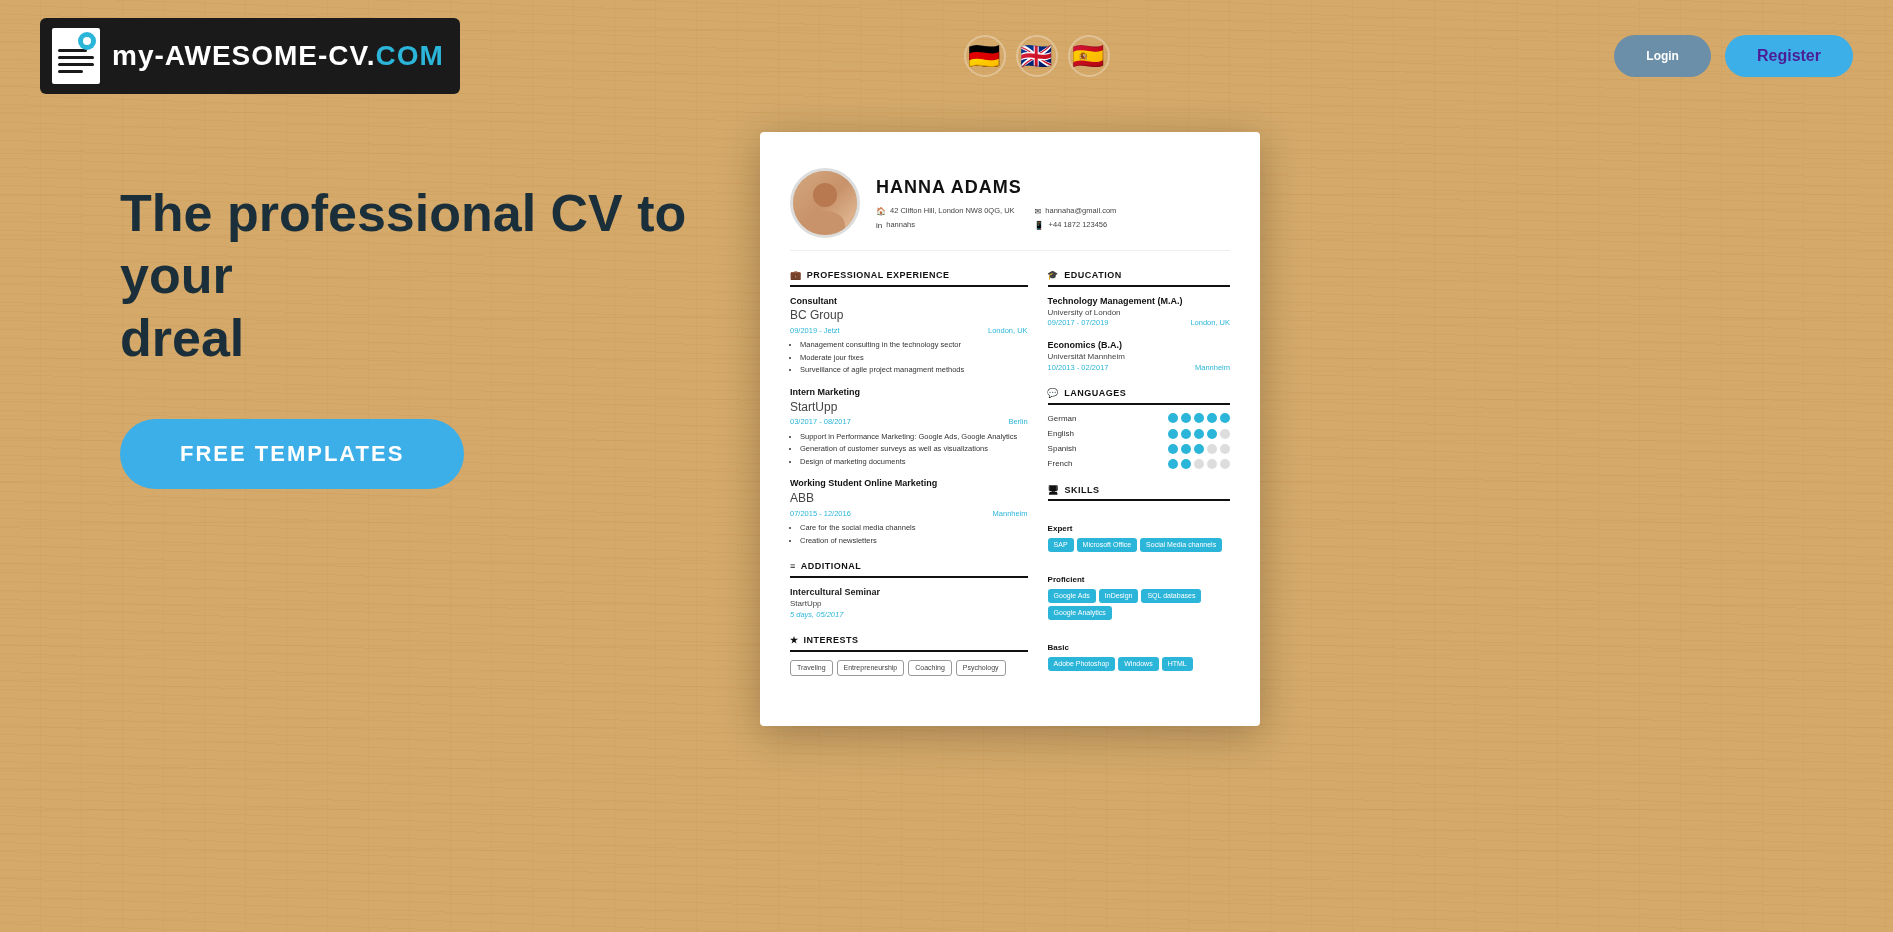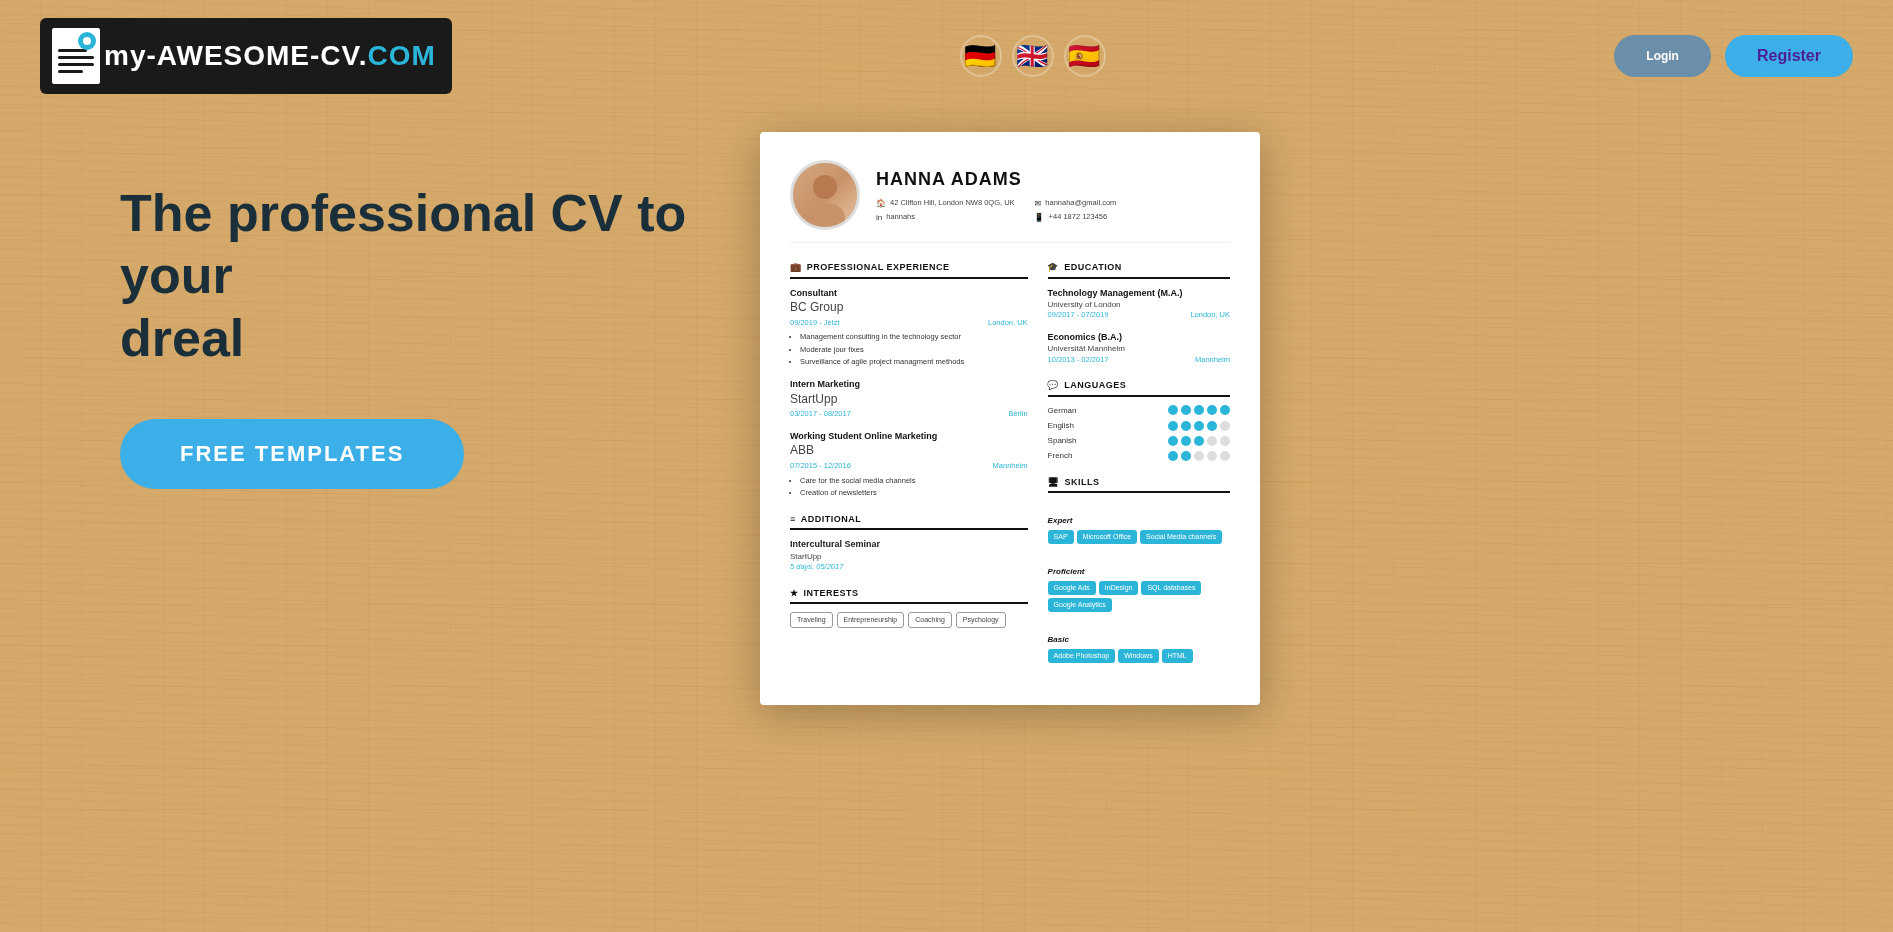--- a/index.html
+++ b/index.html
@@ -47,21 +47,21 @@
       align-items: center;
       justify-content: space-between;
       padding: 18px 40px;
     }
     .logo-wrapper {
       display: flex;
       align-items: center;
       background: #1a1a1a;
       border-radius: 6px;
       padding: 8px 16px 8px 10px;
-      gap: 2px;
+      gap: 10px;
     }
     .logo-icon-box {
       background: white;
       border: 2px solid #1a1a1a;
       border-radius: 4px;
       width: 52px;
       height: 60px;
       display: flex;
       align-items: center;
       justify-content: center;
@@ -188,21 +188,21 @@
       cursor: pointer;
       text-transform: uppercase;
     }
 
     
     .cv-preview {
       flex: 1;
       background: white;
       border-radius: 4px;
       box-shadow: 0 8px 40px rgba(0,0,0,0.25);
-      padding: 28px 30px;
+      padding: 36px 30px;
       max-width: 500px;
       min-width: 480px;
       font-size: 8.5px;
       line-height: 1.4;
       color: #222;
       margin-top: -10px;
       max-height: 780px;
       overflow: hidden;
     }
 
@@ -392,21 +392,20 @@
       background: #2bb5d8;
     }
 
     
     .cv-skill-level {
       font-size: 8px;
       font-weight: 700;
       color: #111;
       margin-bottom: 4px;
       margin-top: 22px;
-      font-style: italic;
     }
     .cv-skill-tags {
       display: flex;
       flex-wrap: wrap;
       gap: 3px;
       margin-bottom: 4px;
     }
     .skill-tag {
       background: #2bb5d8;
       color: white;
@@ -546,20 +545,25 @@
             </ul>
           </div>
 
           <div class="cv-job">
             <div class="cv-job-title">Intern Marketing</div>
             <div class="cv-job-company">StartUpp</div>
             <div class="cv-job-meta">
               <span>03/2017 - 08/2017</span>
               <span class="location">Berlin</span>
             </div>
+            <ul class="cv-bullet-list">
+              <li>Support in Performance Marketing: Google Ads, Google Analytics</li>
+              <li>Generation of customer surveys as well as visualizations</li>
+              <li>Design of marketing documents</li>
+            </ul>
           </div>
 
           <div class="cv-job">
             <div class="cv-job-title">Working Student Online Marketing</div>
             <div class="cv-job-company">ABB</div>
             <div class="cv-job-meta">
               <span>07/2015 - 12/2016</span>
               <span class="location">Mannheim</span>
             </div>
             <ul class="cv-bullet-list">

